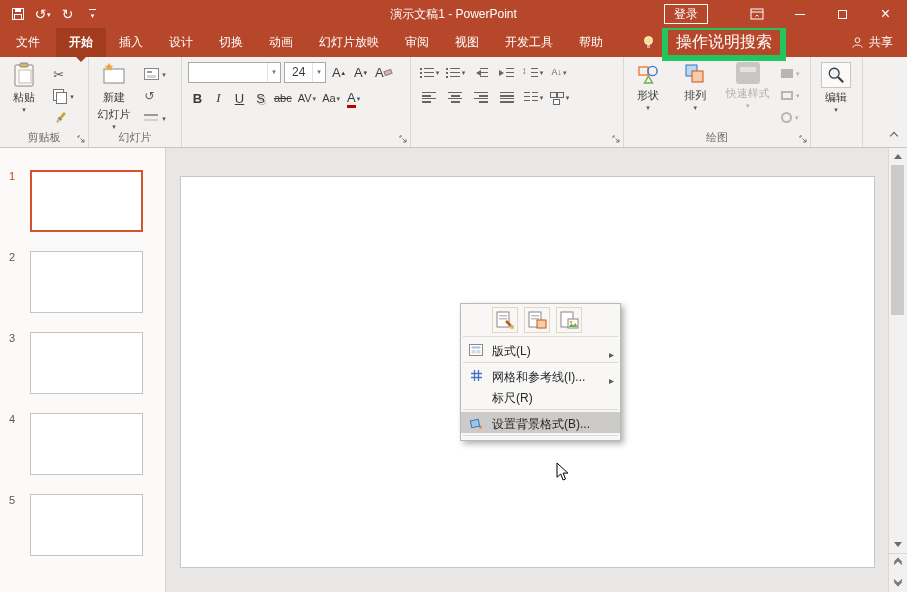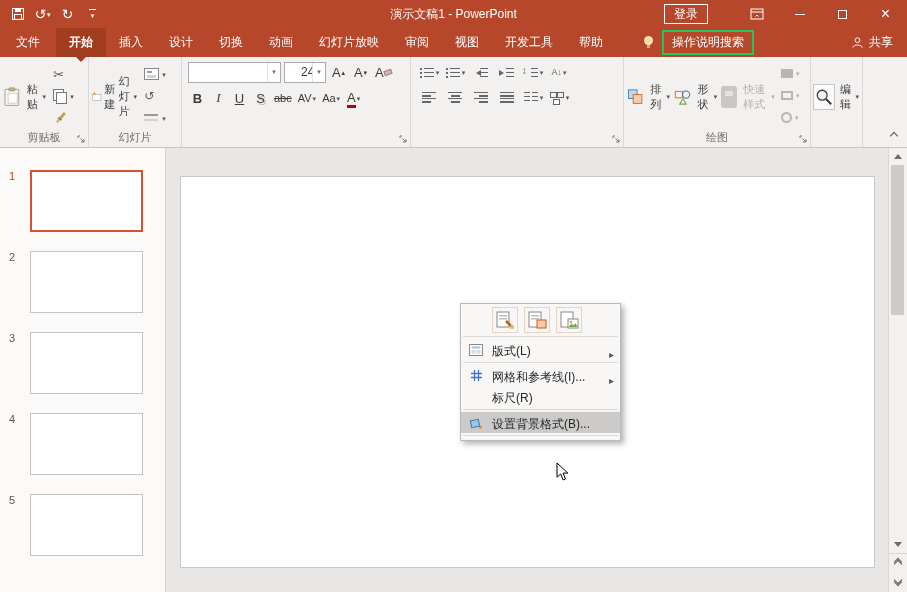--- a/index.html
+++ b/index.html
@@ -22,29 +22,29 @@
 .min-glyph{width:10px;height:1px;background:#fff}
 .max-glyph{width:9px;height:9px;border:1px solid #fff}
 
 
 #tabrow{position:absolute;left:0;top:28px;right:0;height:29px;background:var(--titlebar,#B7472A);display:flex;align-items:stretch;color:#fff;z-index:25}
 .tab{display:flex;align-items:center;padding:1px 13px;font-size:12px;position:relative;white-space:nowrap}
 .tab.file{padding:0 16px}
 .tab.selected{background:var(--tab_selected,#A23C1E);font-weight:bold}
 .tab.selected::after{content:"";position:absolute;left:50%;margin-left:-5px;bottom:-10px;border:5px solid transparent;border-top-color:var(--tab_selected,#A23C1E);z-index:40}
 .tellme{display:flex;align-items:center;gap:7px;margin-left:26px}
-.tellme-box{border:2px solid #22c55e;padding:2px 8px;font-size:12px;white-space:nowrap}
+.tellme-box{border:6px solid #22c55e;padding:2px 8px;font-size:16px;white-space:nowrap}
 .share{margin-left:auto;display:flex;align-items:center;gap:5px;padding:0 14px;font-size:12px}
 
 
 #ribbon{position:absolute;left:0;top:57px;right:0;height:91px;background:var(--ribbon_bg,#F2F1F0);border-bottom:1px solid #C9C7C5;display:flex;z-index:20}
 .group{position:relative;height:100%;border-right:1px solid #DAD8D6;flex:none}
 .grplabel{position:absolute;left:0;right:0;bottom:2px;text-align:center;font-size:11px;color:#6E6C6A;pointer-events:none}
 .dlg{position:absolute;right:2px;bottom:3px}
-.bigbtn{display:inline-flex;flex-direction:row;align-items:center;padding-top:5px;gap:2px;height:74px;font-size:11px;color:#3B3A39;vertical-align:top;text-align:center}
+.bigbtn{display:inline-flex;flex-direction:column;align-items:center;padding-top:5px;gap:2px;height:74px;font-size:11px;color:#3B3A39;vertical-align:top;text-align:center}
 .dd{font-size:7px;line-height:5px;color:#5A5856}
 .gray,.gray .dd{color:#B2B0AE}
 .minicol{display:inline-flex;flex-direction:column;padding-top:6px;vertical-align:top}
 .sbtn{height:22px;display:flex;align-items:center;gap:3px;padding:0 4px;color:#5A5856}
 
 .g-clip{width:89px;padding:0 2px}
 .g-clip .bigbtn{width:44px}
 .cuticon{font-size:13px;color:#5A5856}
 .copyicon{position:relative;width:14px;height:14px}
 .copyicon::before{content:"";position:absolute;left:0;top:0;width:9px;height:10px;border:1px solid #777573;background:#fff}
@@ -55,21 +55,21 @@
 .ic-slide{width:15px;height:12px;border:1px solid #8A8886;background:#fff;position:relative}
 .ic-slide::before{content:"";position:absolute;left:2px;top:2px;width:5px;height:2px;background:#9C9A98}
 .ic-slide::after{content:"";position:absolute;left:2px;top:6px;width:9px;height:3px;background:#D4D2D0}
 .ic-sec{width:15px;height:12px;position:relative}
 .ic-sec::before{content:"";position:absolute;left:0;top:2px;width:14px;height:2px;background:#9C9A98;box-shadow:0 5px 0 #D4D2D0}
 .resetglyph{font-size:12px;color:#5A5856}
 
 .g-font{width:229px;padding:4px 4px 16px 6px}
 .fontrow1{display:flex;align-items:center;gap:3px;height:22px}
 .combo{height:21px;background:#fff;border:1px solid #ACAAA8;display:flex;align-items:center;font-size:12px;color:#3B3A39}
-.combo .val{padding-left:16px;flex:1;white-space:nowrap;overflow:hidden}
+.combo .val{padding-left:7px;flex:1;white-space:nowrap;overflow:hidden}
 .combo .cdd{width:13px;align-self:stretch;display:flex;align-items:center;justify-content:center;color:#6E6C6A;font-size:7px;border-left:1px solid #E4E2E0}
 .c-name{width:93px}
 .c-size{width:42px}
 .fbtn{min-width:19px;height:21px;display:flex;align-items:center;justify-content:center;padding:0 2px;font-size:13px;color:#3B3A39;gap:1px}
 .fontrow2{display:flex;align-items:center;gap:2px;height:24px;margin-top:3px}
 .b-b{font-weight:bold}
 .b-i{font-style:italic;font-family:"Liberation Serif",serif}
 .b-u{text-decoration:underline}
 .b-s{text-shadow:1.5px 1.5px 0 #BDBBB9}
 .b-strike{font-size:11px;text-decoration:line-through}
@@ -399,33 +399,33 @@
       </div>
       <svg class="dlg" width="9" height="9" viewBox="0 0 9 9">
           <path d="M1 3 V1 H3" fill="none" stroke="#767472"></path>
           <path d="M3.5 3.5 L7 7 M7 4.2 V7 H4.2" fill="none" stroke="#767472"></path>
         </svg>
     </div>
 
     <div class="group g-draw">
       <div class="bigbtn">
         <svg width="24" height="24" viewBox="0 0 24 24">
-            <rect x="3" y="3" width="11" height="11" fill="#BDD7EE" stroke="#2E75B6"></rect>
-            <rect x="9" y="9" width="11" height="11" fill="#F8CBAD" stroke="#C55A11"></rect>
-          </svg>
-        <span>排列</span>
-        <span class="dd">▾</span>
-      </div>
-      <div class="bigbtn">
-        <svg width="24" height="24" viewBox="0 0 24 24">
             <rect x="3" y="5" width="9" height="8" fill="none" stroke="#ED7D31" stroke-width="1.4"></rect>
             <circle cx="16.5" cy="9" r="4.6" fill="none" stroke="#4472C4" stroke-width="1.4"></circle>
             <path d="M8.5 21 l4 -7 4 7 Z" fill="none" stroke="#70AD47" stroke-width="1.4"></path>
           </svg>
         <span>形状</span>
+        <span class="dd">▾</span>
+      </div>
+      <div class="bigbtn">
+        <svg width="24" height="24" viewBox="0 0 24 24">
+            <rect x="3" y="3" width="11" height="11" fill="#BDD7EE" stroke="#2E75B6"></rect>
+            <rect x="9" y="9" width="11" height="11" fill="#F8CBAD" stroke="#C55A11"></rect>
+          </svg>
+        <span>排列</span>
         <span class="dd">▾</span>
       </div>
       <div class="bigbtn qs gray">
         <span class="qs-ic"></span>
         <span>快速样式</span>
         <span class="dd">▾</span>
       </div>
       <div class="dcol">
         <div class="sbtn gray">
             <span class="gray-sq"></span>

